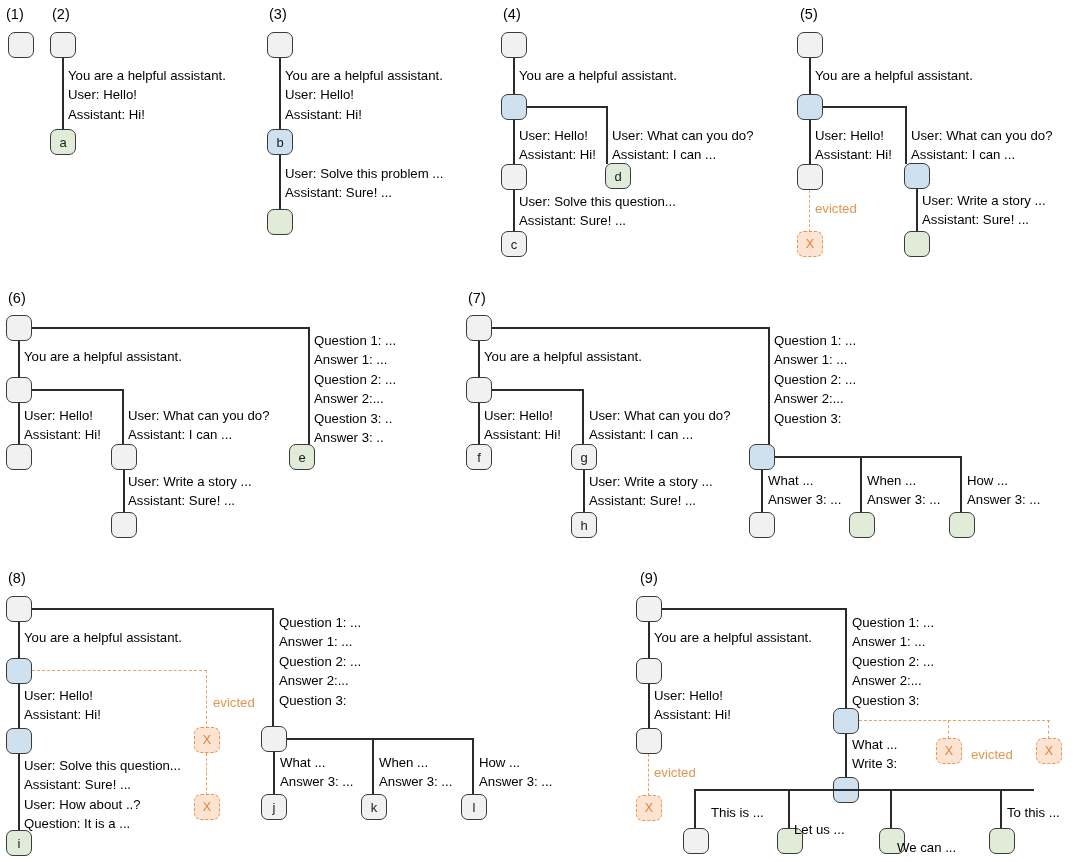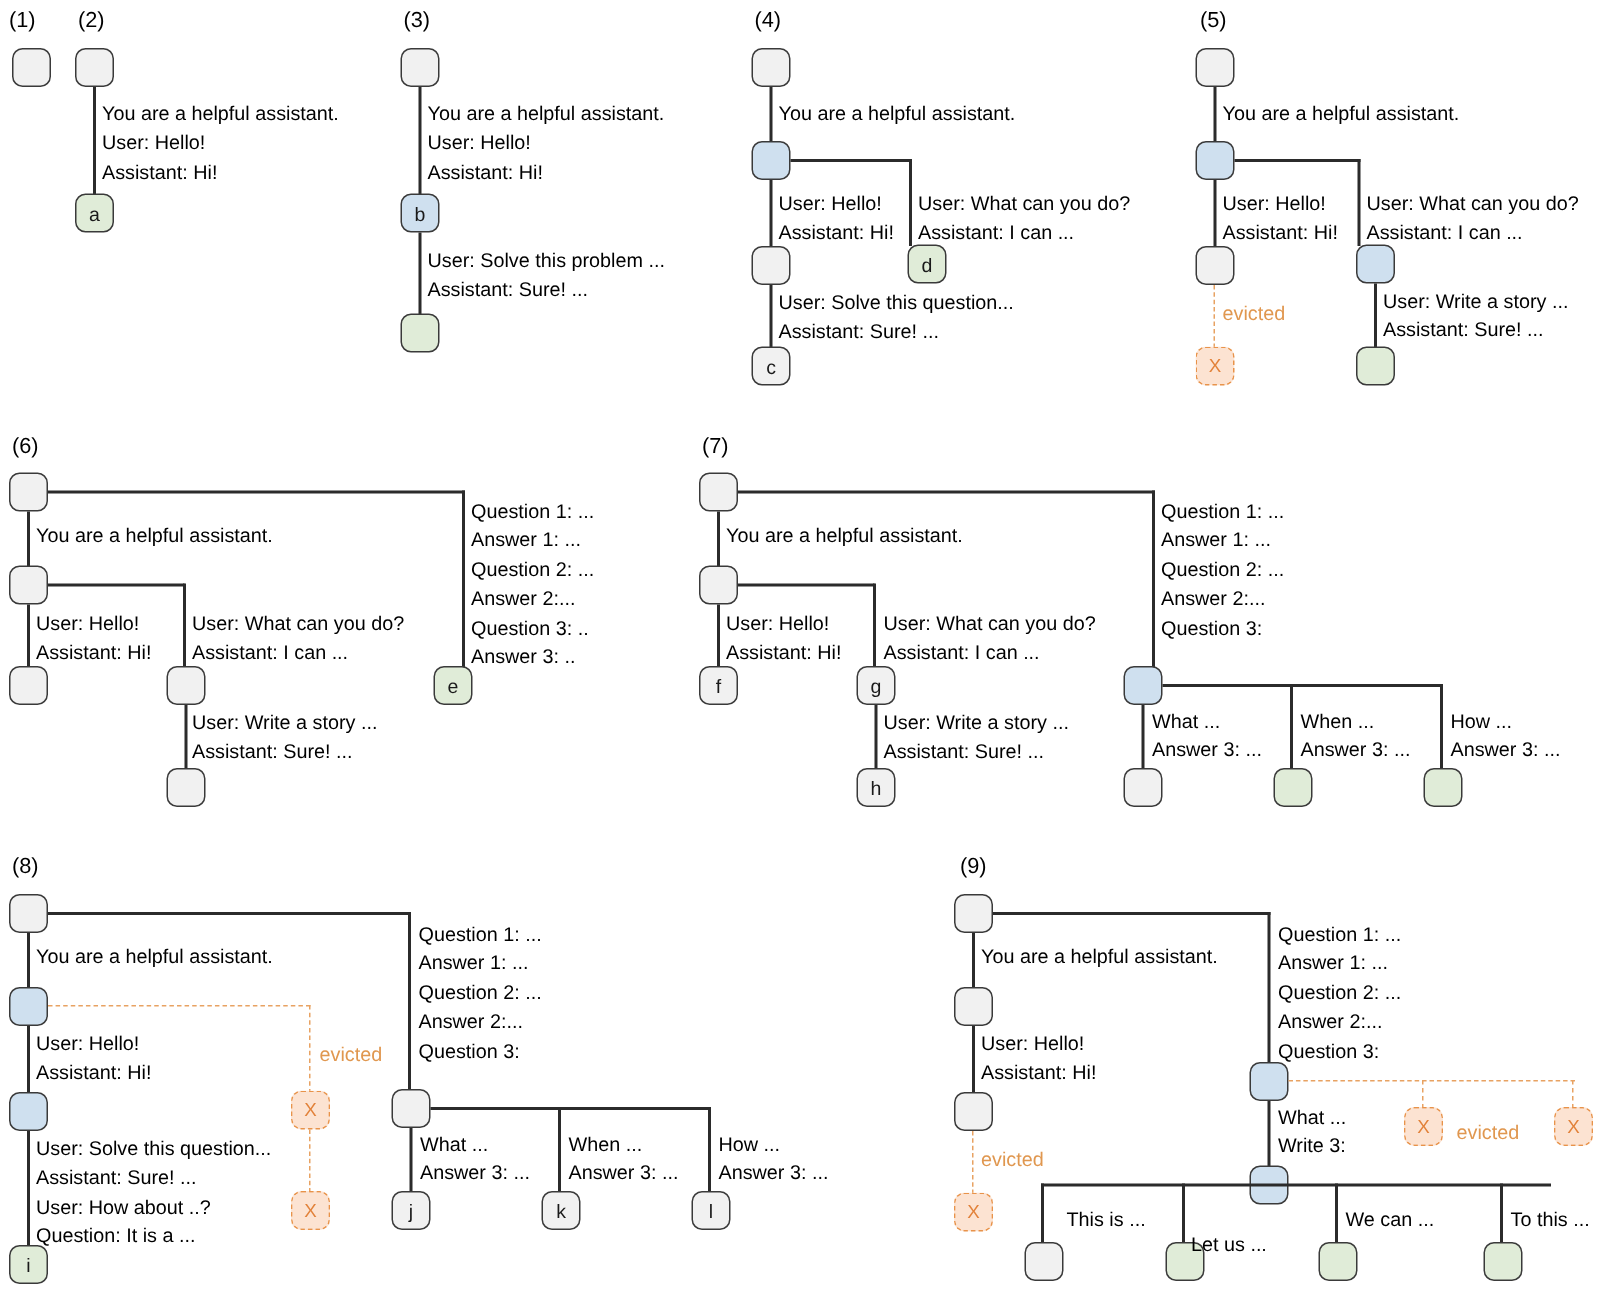--- a/index.html
+++ b/index.html
@@ -252,16 +252,16 @@
   <div class="edge v" style="left:890px; top:789px; height:40px;"></div>
   <div class="node green" style="left:879px; top:828px;"></div>
   <div class="edge v" style="left:1000px; top:789px; height:40px;"></div>
   <div class="node green" style="left:989px; top:828px;"></div>
   <div class="txt" style="left:654px; top:628px;">You are a helpful assistant.</div>
   <div class="txt" style="left:654px; top:686px;"><span>User: Hello!</span><br><span>Assistant: Hi!</span></div>
   <div class="txt" style="left:852px; top:613px;"><span>Question 1: ...</span><br><span>Answer 1: ...</span><br><span>Question 2: ...</span><br><span>Answer 2:...</span><br><span>Question 3:</span></div>
   <div class="txt" style="left:852px; top:735px;"><span>What ...</span><br><span>Write 3:</span></div>
   <div class="txt" style="left:711px; top:803px;">This is ...</div>
   <div class="txt" style="left:794px; top:803px;margin-top:17px;">Let us ...</div>
-  <div class="txt" style="left:897px; top:803px;">We can ...</div>
+  <div class="txt" style="left:897px; top:838px;">We can ...</div>
   <div class="txt" style="left:1007px; top:803px;">To this ...</div>
 
 </div>
 
 </body></html>

